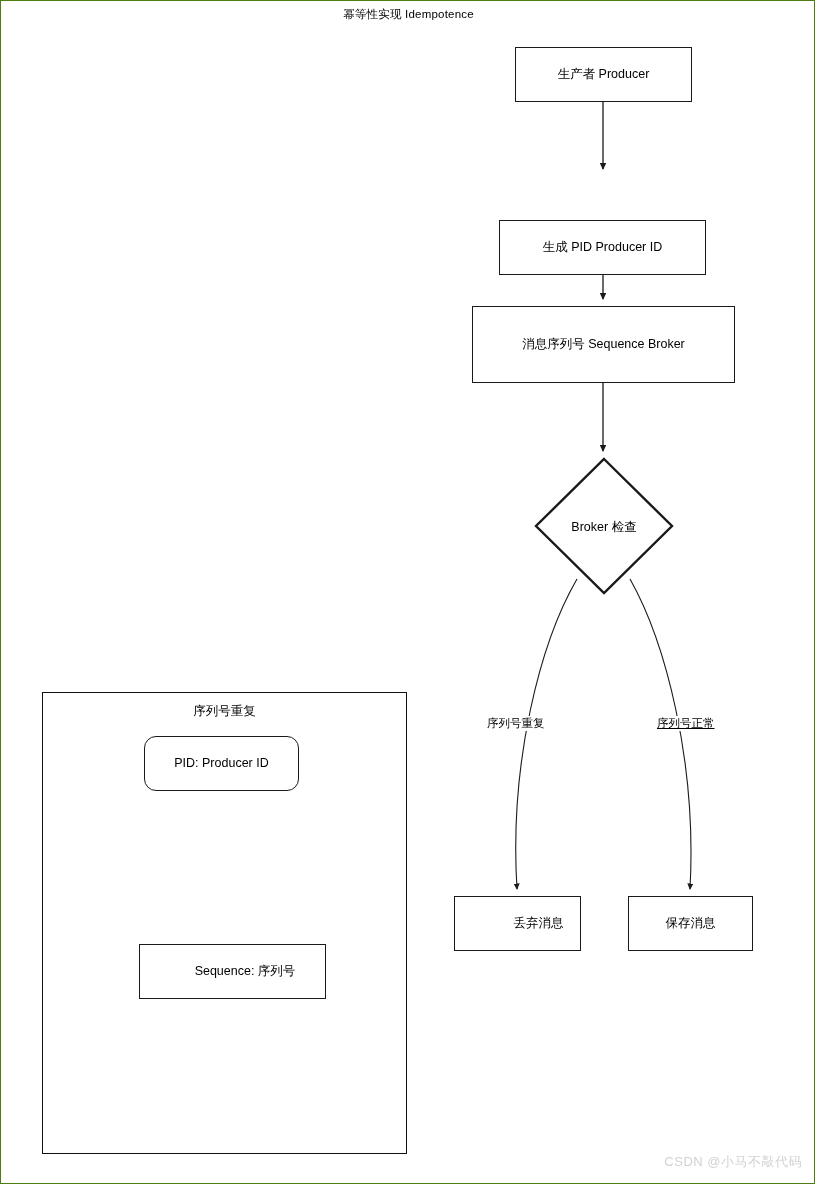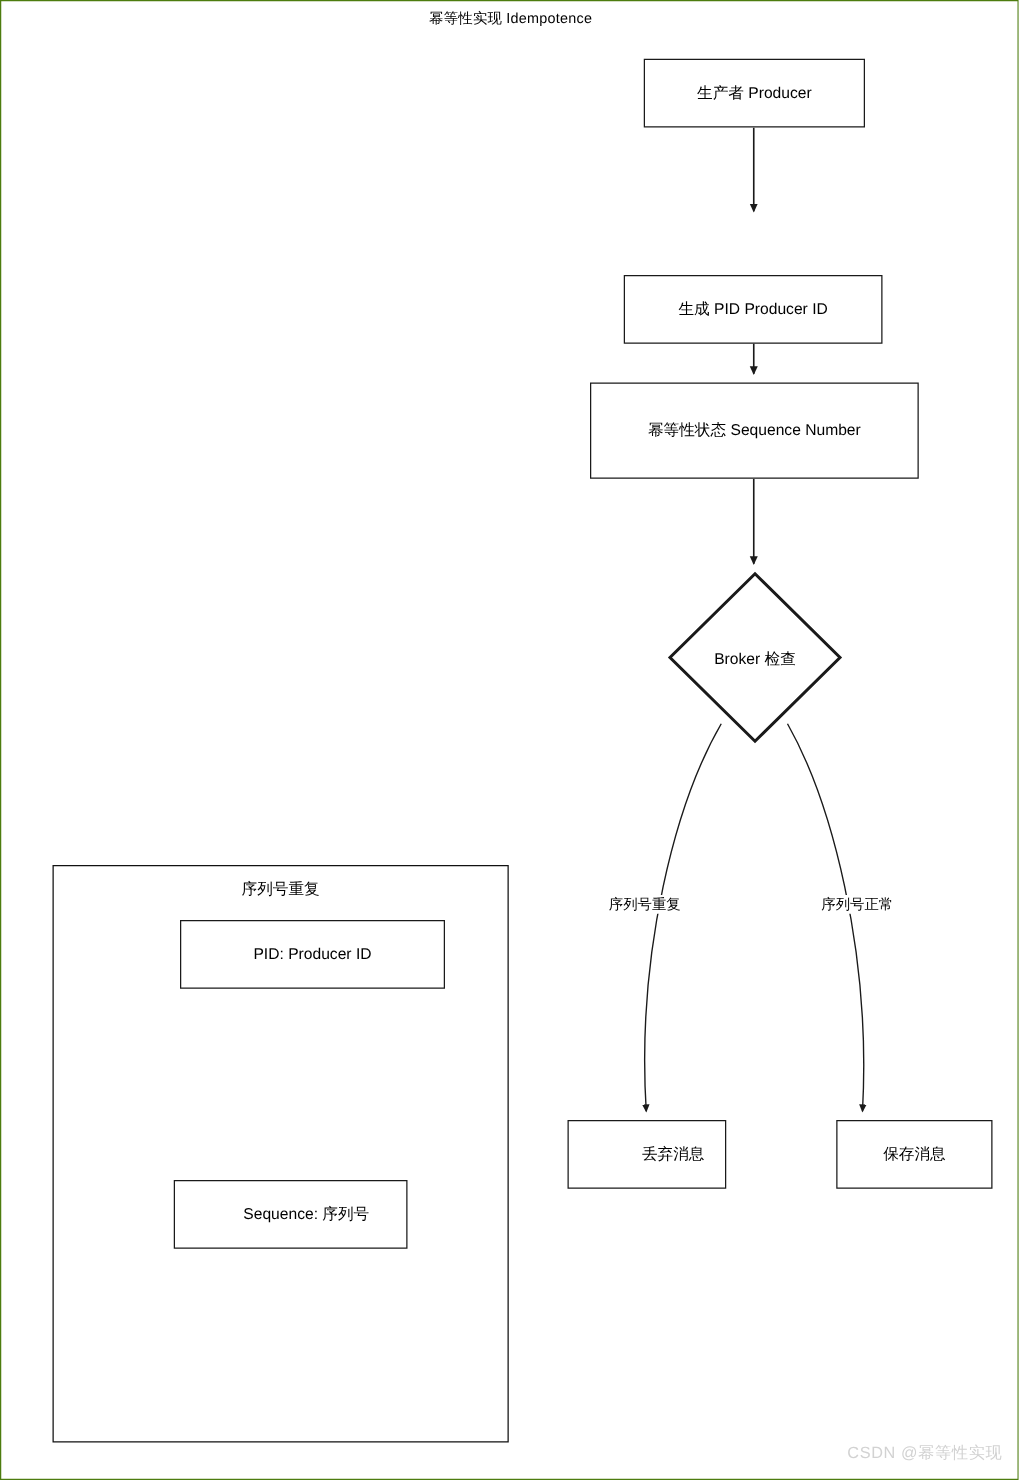--- a/index.html
+++ b/index.html
@@ -128,51 +128,51 @@
 
   <div class="node" style="left:514px; top:46px; width:177px; height:55px;">
     <span>生产者 Producer</span>
   </div>
 
   <div class="node" style="left:498px; top:175px; width:207px; height:55px;margin-top:44px;">
     <span>生成 PID Producer ID</span>
   </div>
 
   <div class="node" style="left:471px; top:305px; width:263px; height:77px;">
-    <span>幂等性状态 Sequence Number</span>
+    <span>消息序列号 Sequence Broker</span>
   </div>
 
   <div class="diamond-wrap" style="left:533px; top:456px; width:140px; height:138px;">
     <svg width="140" height="138" viewBox="0 0 140 138" xmlns="http://www.w3.org/2000/svg">
       <polygon points="70,2 138,69 70,136 2,69" fill="#ffffff" stroke="#1a1a1a" stroke-width="2.4"></polygon>
     </svg>
     <div class="diamond-label" style="top:62px;">Broker 检查</div>
   </div>
 
   <div class="node" style="left:453px; top:895px; width:127px; height:55px;padding-left:48px;">
     <span>丢弃消息</span>
   </div>
 
-  <div class="node" style="left:627px; top:895px; width:125px; height:55px;margin-left:41px;">
+  <div class="node" style="left:627px; top:895px; width:125px; height:55px;">
     <span>保存消息</span>
   </div>
 
   <div class="edge-label" style="left:484px; top:715px;">序列号重复</div>
 
-  <div class="edge-label" style="left:654px; top:715px;">序列号正常</div>
+  <div class="edge-label" style="left:654px; top:715px;text-decoration:underline;">序列号正常</div>
 
   <div class="group-panel" style="left:41px; top:691px; width:365px; height:462px;">
     <div class="group-title">序列号重复</div>
   </div>
 
-  <div class="node" style="left:143px; top:735px; width:212px; height:55px;">
+  <div class="node" style="left:143px; top:735px; width:155px; height:55px;border-radius:12px;">
     <span>PID: Producer ID</span>
   </div>
 
 
   <div class="node" style="left:138px; top:943px; width:187px; height:55px;padding-left:31px;">
     <span>Sequence: 序列号</span>
   </div>
 
 
-  <div class="watermark">CSDN @幂等性实现</div>
+  <div class="watermark">CSDN @小马不敲代码</div>
 
 </div>
 
 </body></html>

